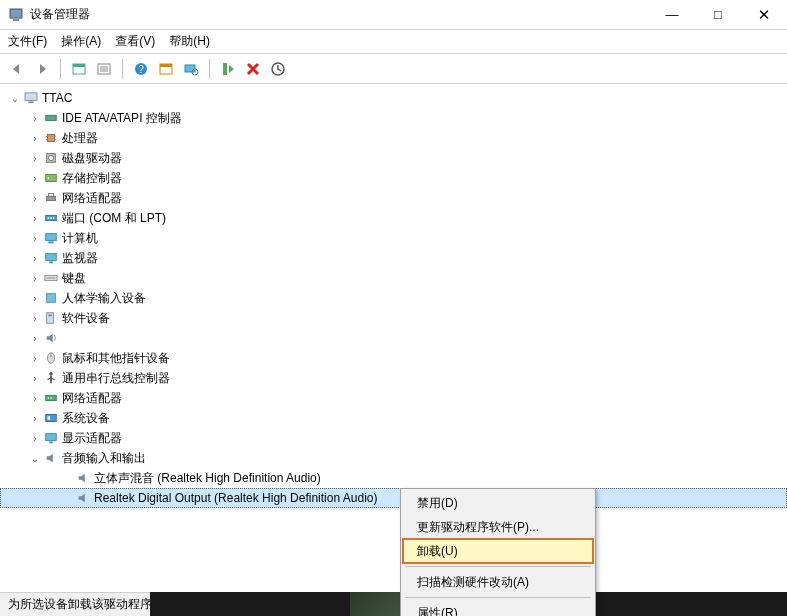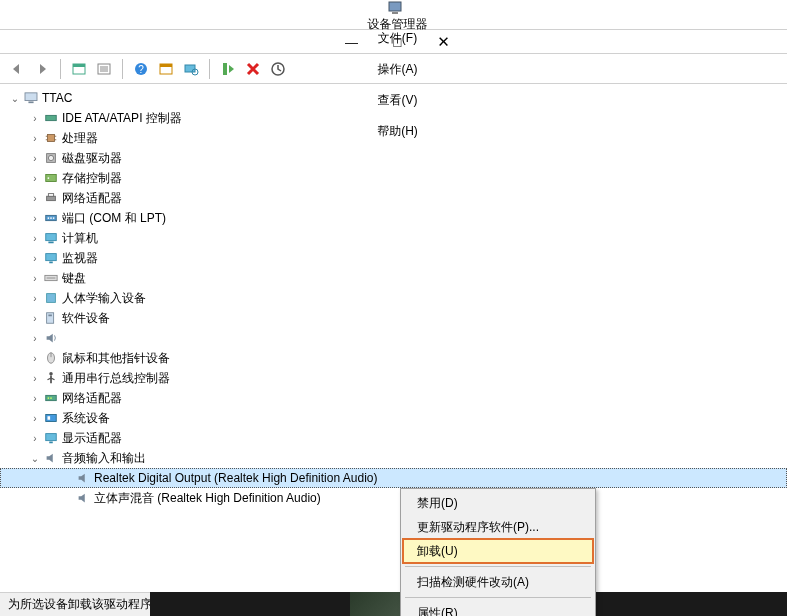--- a/index.html
+++ b/index.html
@@ -1,25 +1,25 @@
 <!DOCTYPE html>
 <html><head>
 <meta charset="utf-8">
 <style>
 * { margin: 0; padding: 0; box-sizing: border-box; font-family: "Microsoft YaHei", "Segoe UI", sans-serif; }
 body { width: 787px; height: 616px; background: #fff; overflow: hidden; position: relative; }
 
-.titlebar { height: 30px; display: flex; align-items: center; padding-left: 8px; border-bottom: 1px solid #d0d0d0; background: #fff; flex-direction: column; }
+.titlebar { height: 30px; display: flex; align-items: center; padding-left: 8px; border-bottom: 1px solid #d0d0d0; background: #fff; }
 .titlebar .app-icon { width: 16px; height: 16px; margin-right: 6px; display: flex; align-items: center; }
 .titlebar .title { font-size: 12px; flex: 1; }
 .win-controls { display: flex; height: 100%; }
 .win-btn { width: 46px; display: flex; align-items: center; justify-content: center; font-size: 13px; }
 .win-btn.close { font-size: 15px; }
 
-.menubar { height: 24px; display: flex; align-items: center; padding-left: 8px; gap: 14px; font-size: 12px; border-bottom: 1px solid #d0d0d0; flex-direction: column; }
+.menubar { height: 24px; display: flex; align-items: center; padding-left: 8px; gap: 14px; font-size: 12px; border-bottom: 1px solid #d0d0d0; }
 .menubar span { cursor: default; }
 
 .toolbar { height: 30px; display: flex; align-items: center; padding-left: 6px; gap: 3px; border-bottom: 1px solid #d0d0d0; }
 .tb-sep { width: 1px; height: 20px; background: #c0c0c0; margin: 0 4px; }
 .tb-btn { width: 22px; height: 22px; display: flex; align-items: center; justify-content: center; border: 1px solid transparent; }
 .tb-btn svg { width: 16px; height: 16px; }
 
 .tree { position: absolute; top: 84px; left: 0; right: 0; bottom: 28px; overflow: auto; padding: 4px 0; font-size: 12px; }
 .tree-row { display: flex; align-items: center; height: 20px; padding-left: 8px; white-space: nowrap; }
 .tree-row .expander { width: 14px; text-align: center; color: #666; font-size: 10px; }
@@ -323,37 +323,37 @@
   <div class="tree-row level-1">
     <span class="expander">⌄</span>
     <span class="icon">
         <svg class="i-generic" viewBox="0 0 16 16">
           <path d="M3 6 L6 6 L10 3 L10 13 L6 10 L3 10 Z" fill="#789"></path>
         </svg>
       </span>
     <span>音频输入和输出</span>
   </div>
   <div id="audio-holder">
+      <div class="tree-row level-2">
+        <span class="expander"></span>
+        <span class="icon">
+          <svg class="i-generic" viewBox="0 0 16 16">
+            <path d="M3 6 L6 6 L10 3 L10 13 L6 10 L3 10 Z" fill="#789"></path>
+          </svg>
+        </span>
+        <span>立体声混音 (Realtek High Definition Audio)</span>
+      </div>
       <div class="tree-row level-2 selected">
         <span class="expander"></span>
         <span class="icon">
           <svg class="i-generic" viewBox="0 0 16 16">
             <path d="M3 6 L6 6 L10 3 L10 13 L6 10 L3 10 Z" fill="#789"></path>
           </svg>
         </span>
         <span>Realtek Digital Output (Realtek High Definition Audio)</span>
-      </div>
-      <div class="tree-row level-2">
-        <span class="expander"></span>
-        <span class="icon">
-          <svg class="i-generic" viewBox="0 0 16 16">
-            <path d="M3 6 L6 6 L10 3 L10 13 L6 10 L3 10 Z" fill="#789"></path>
-          </svg>
-        </span>
-        <span>立体声混音 (Realtek High Definition Audio)</span>
       </div>
     </div>
 </div>
 
 <div class="statusbar">
   <span>为所选设备卸载该驱动程序。</span>
 </div>
 <div class="black-strip"></div>
 
 <div class="context-menu">

